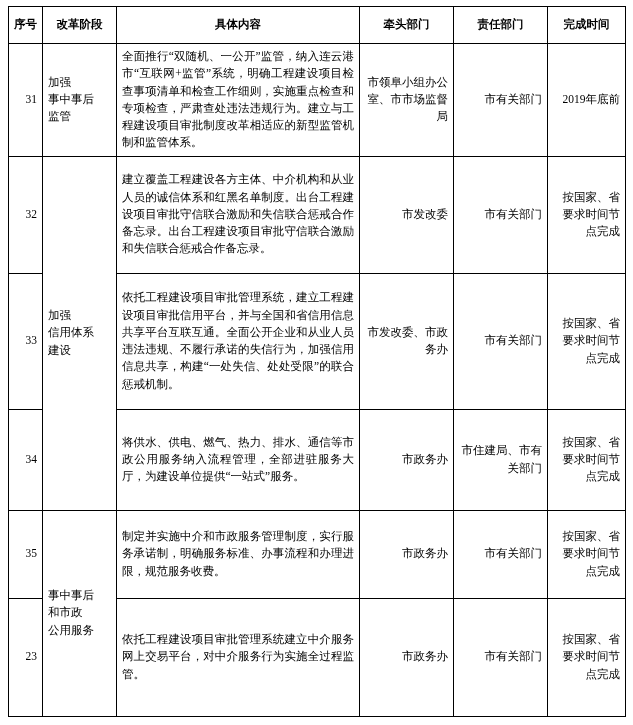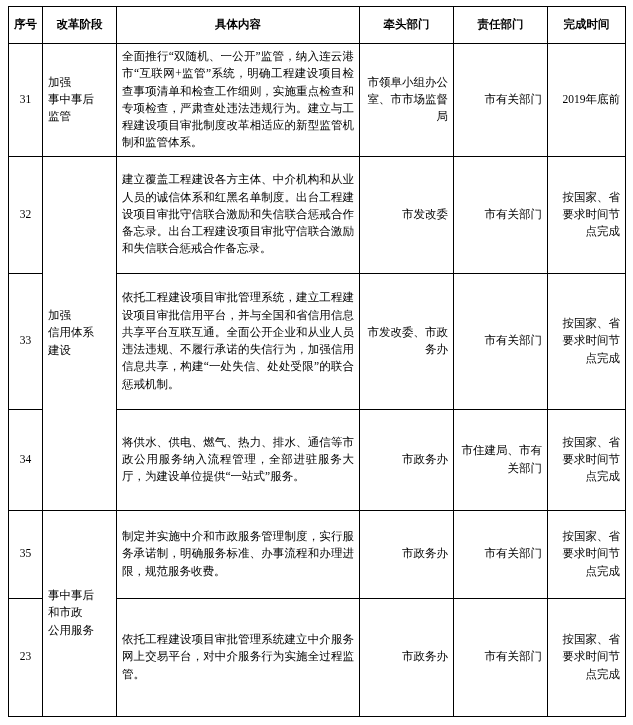--- a/index.html
+++ b/index.html
@@ -43,21 +43,21 @@
     padding: 3px 4px;
   }
   .col-no     { width: 34px; }
   .col-stage  { width: 74px; }
   .col-detail { width: 243px; }
   .col-lead   { width: 94px; }
   .col-resp   { width: 94px; }
   .col-time   { width: 78px; }
 
   td.c-no {
-    text-align: center;
+    text-align: right;
     font-size: 12px;
   }
   td.c-stage {
     text-align: left;
     font-size: 11.5px;
     line-height: 1.7;
   }
   td.c-detail {
     text-align: left;
     text-align: justify;

